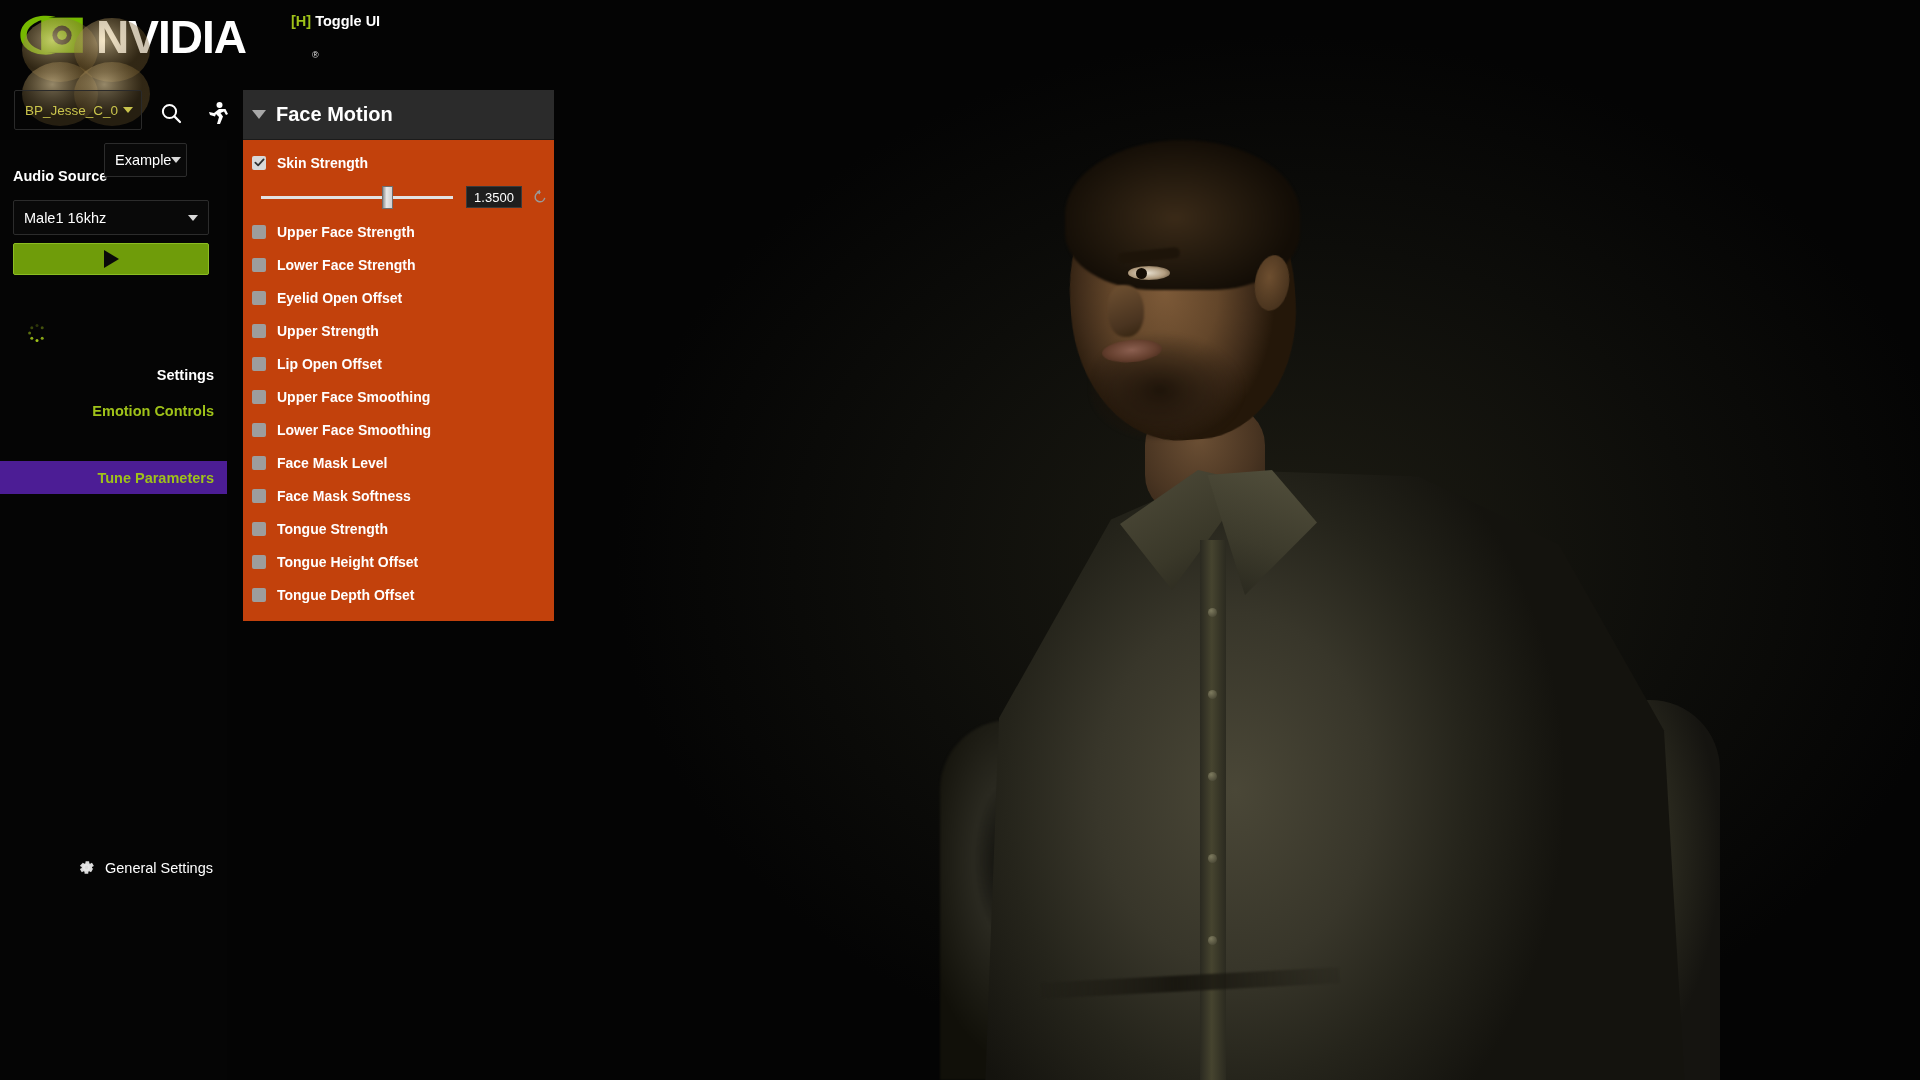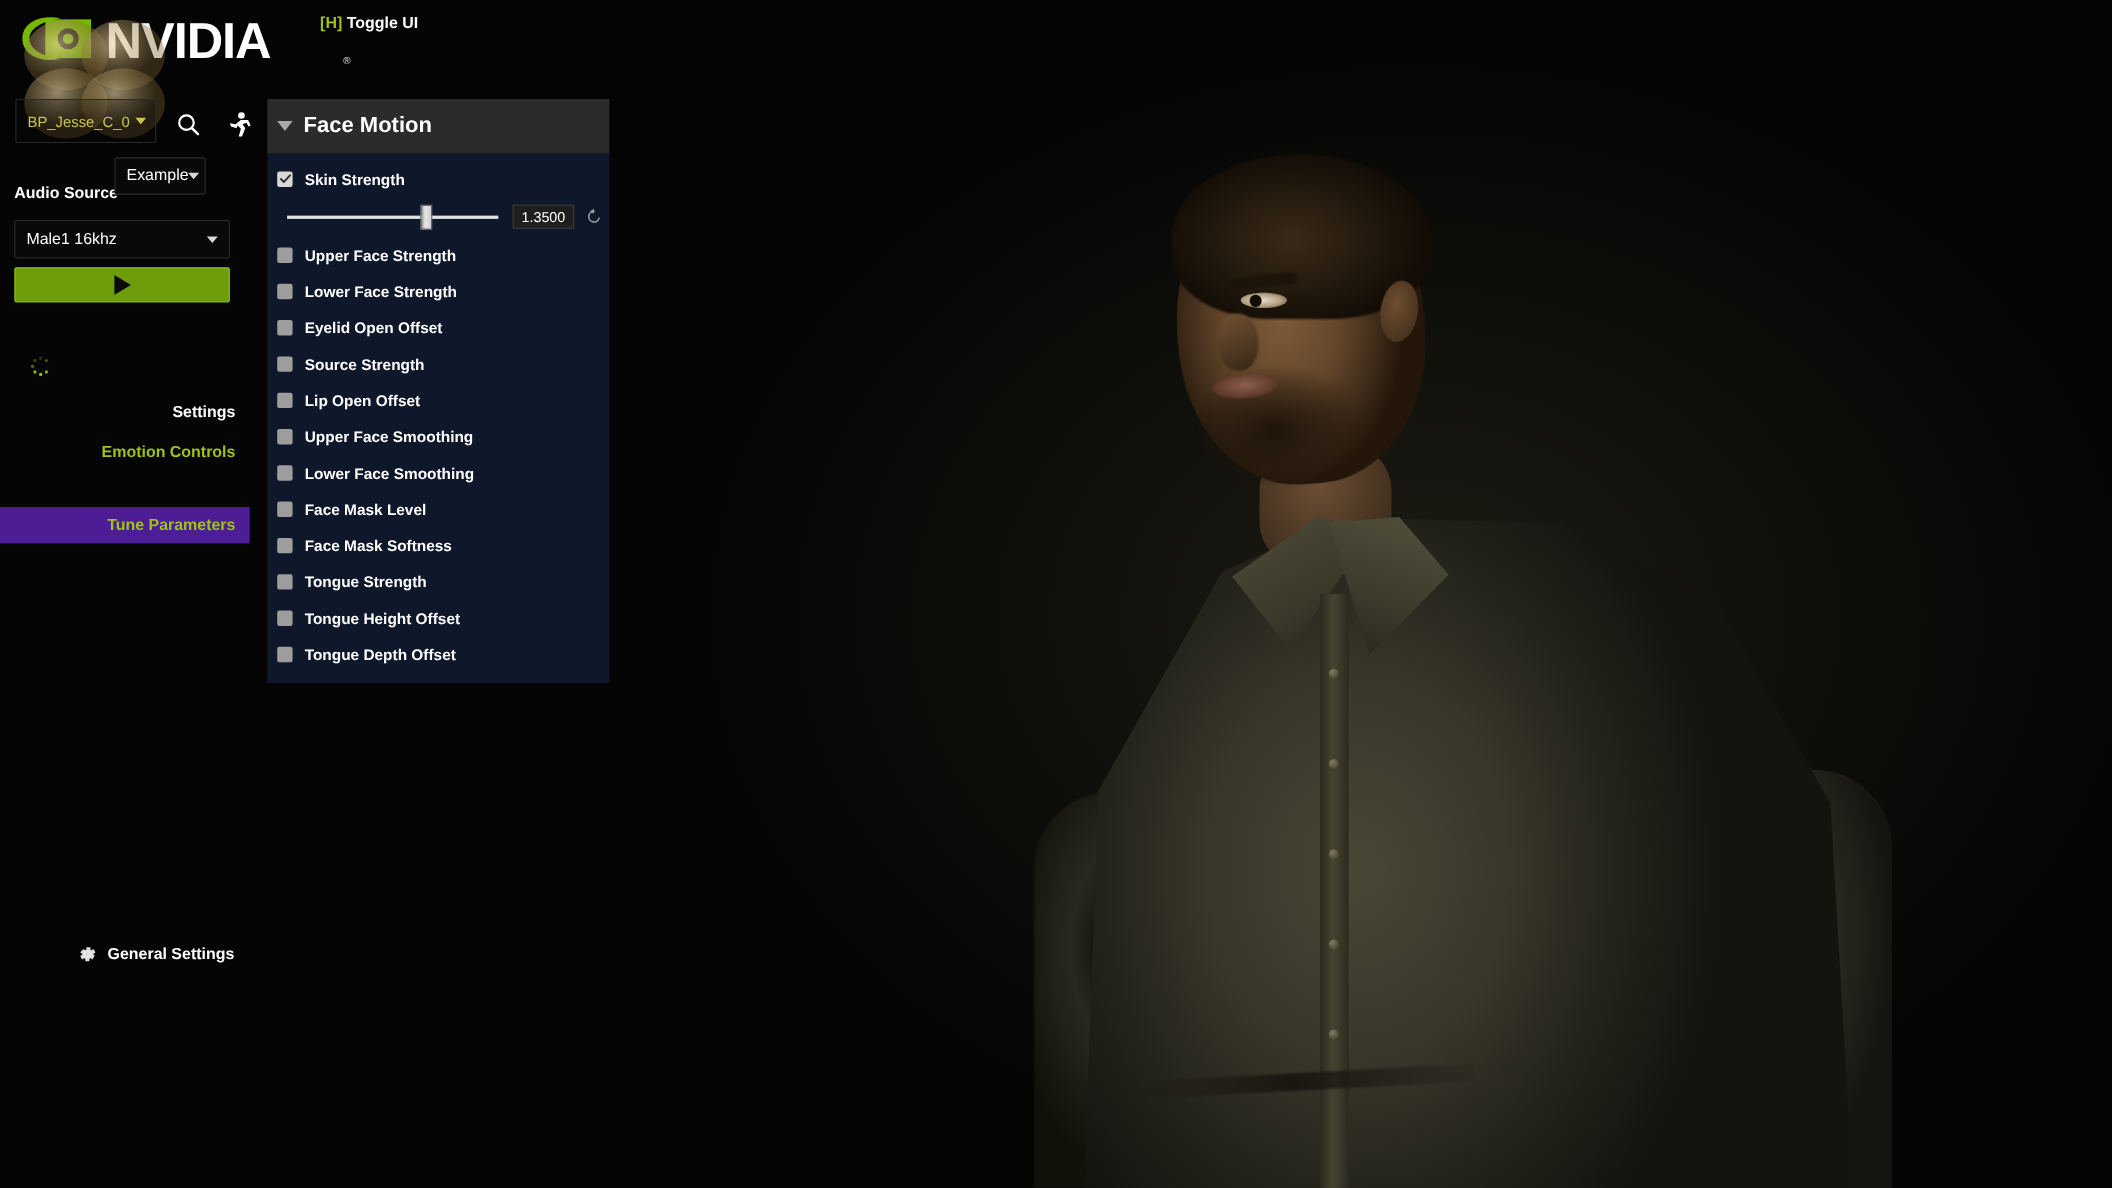--- a/index.html
+++ b/index.html
@@ -179,37 +179,37 @@
     display:flex; align-items:center; justify-content:flex-end;
     padding-right:13px; font-size:14.5px; font-weight:bold; cursor:pointer;
   }
   .mi-settings { top:358px; color:#ffffff; }
   .mi-emotion  { top:394px; color:#9fc219; }
   .mi-tune     { top:449px; color:#9fc219; background:#4c1d95;margin-top:12px; }
 
   .gen-settings {
     position:absolute; left:0; top:850px; width:227px; height:35px;
     display:flex; align-items:center; justify-content:flex-end; padding-right:14px;
-    font-size:14.5px; font-weight:bold; color:#fff; cursor:pointer;
+    font-size:14.5px; font-weight:normal; color:#fff; cursor:pointer;
   }
   .gear { width:19px; height:19px; margin-right:9px; }
 
   
   .toggle-ui { position:absolute; left:291px; top:13px; font-size:14.5px; font-weight:bold; color:#fff; }
   .toggle-key { color:#9fc219; }
 
   
   .fm-panel { position:absolute; left:243px; top:90px; width:311px; }
   .fm-header {
     height:50px; background:#2b2b2b; display:flex; align-items:center; padding-left:9px;
     border-bottom:1px solid #1b1b1b;
   }
   .fm-tri { width:0;height:0;border-left:7px solid transparent;border-right:7px solid transparent;border-top:9px solid #a8a8a8; margin-right:10px; }
   .fm-title { font-size:20px; font-weight:bold; color:#fff; }
-  .fm-body { background:#0f172a; padding:6px 0 10px 0; }
+  .fm-body { background:#c2410c; padding:6px 0 10px 0; }
 
   .row { display:flex; align-items:center; height:33px; padding-left:9px; }
   .cb {
     width:14px; height:14px; border-radius:2px; background:#9d9d9d;
     display:flex; align-items:center; justify-content:center; flex:none; cursor:pointer;
   }
   .cb.checked { background:#d8d8d8; }
   .cb svg { display:block; }
   .row-label { margin-left:11px; font-size:14px; font-weight:bold; color:#fff; white-space:nowrap; }
 
@@ -388,21 +388,21 @@
           <div class="row">
             <div class="cb"></div>
             <span class="row-label">Lower Face Strength</span>
           </div>
           <div class="row">
             <div class="cb"></div>
             <span class="row-label">Eyelid Open Offset</span>
           </div>
           <div class="row">
             <div class="cb"></div>
-            <span class="row-label">Source Strength</span>
+            <span class="row-label">Upper Strength</span>
           </div>
           <div class="row">
             <div class="cb"></div>
             <span class="row-label">Lip Open Offset</span>
           </div>
           <div class="row">
             <div class="cb"></div>
             <span class="row-label">Upper Face Smoothing</span>
           </div>
           <div class="row">

